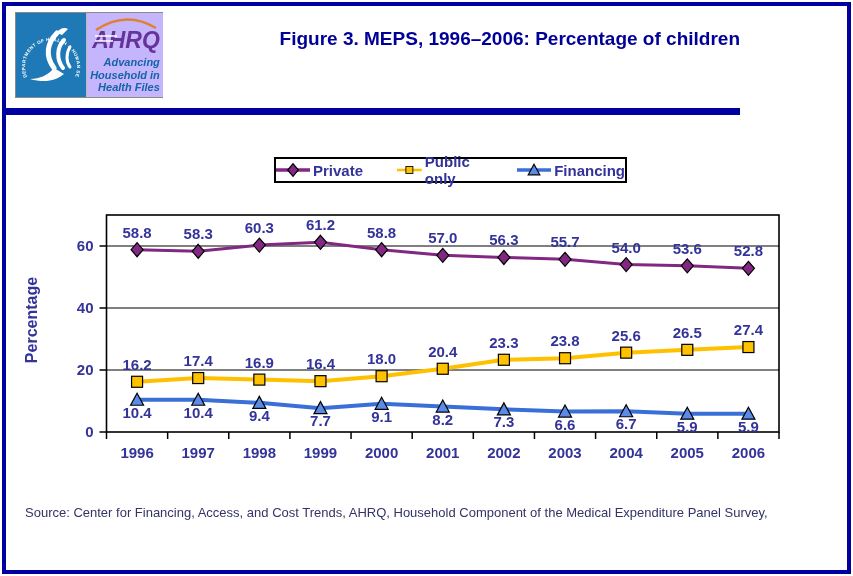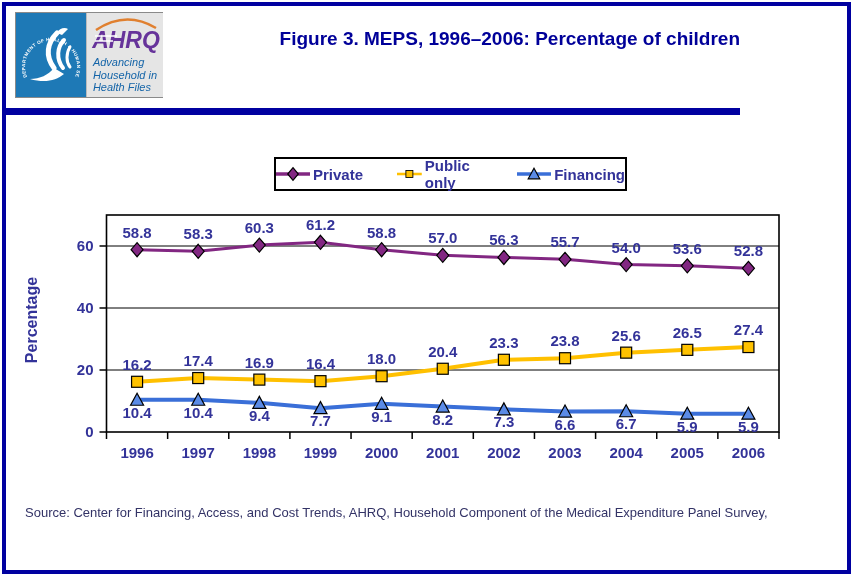--- a/index.html
+++ b/index.html
@@ -3,29 +3,29 @@
 <meta charset="utf-8">
 <style>
   html,body{margin:0;padding:0;}
   body{
     width:853px;height:576px;position:relative;background:#fff;
     font-family:"Liberation Sans",sans-serif;overflow:hidden;
   }
   .frame{position:absolute;inset:2px;border:4px solid var(--frame-navy,#0000A0);pointer-events:none;z-index:50;}
   .logo{position:absolute;left:15px;top:12px;width:148px;height:86px;border:1px solid #8a8a8a;display:flex;background:#fff;box-sizing:border-box;}
   .hhs{width:70px;height:100%;background:var(--hhs-blue,#1E79B6);}
-  .ahrq{flex:1;background:#e5e5e5;display:flex;flex-direction:column;align-items:center;justify-content:flex-start;border-left:1px solid #bbb;padding-top:2px;}
-  .tagline{color:var(--tagline-blue,#1464A8);font-weight:normal;font-style:italic;font-size:11px;line-height:12.5px;text-align:left;margin-top:1px;}
+  .ahrq{flex:1;background:#c4b5fd;display:flex;flex-direction:column;align-items:center;justify-content:flex-start;border-left:1px solid #bbb;padding-top:2px;}
+  .tagline{color:var(--tagline-blue,#1464A8);font-weight:bold;font-style:italic;font-size:11px;line-height:12.5px;text-align:right;margin-top:1px;}
   .title{
     position:absolute;left:170px;top:25px;width:570px;text-align:right;
     color:var(--title-navy,#000099);font-weight:bold;font-size:19px;line-height:27px;
   }
   .rule{position:absolute;left:4px;top:108px;width:736px;height:7px;background:var(--frame-navy,#0000A0);}
   .legend{
-    position:absolute;left:274px;top:157px;width:353px;height:34px;border:2px solid #000;
+    position:absolute;left:274px;top:157px;width:353px;height:26px;border:2px solid #000;
     box-sizing:border-box;display:flex;align-items:center;justify-content:center;gap:34px;
     font-weight:bold;font-size:15px;color:var(--label-navy,#333399);background:#fff;
   }
   .legend .li{display:flex;align-items:center;gap:3px;}
   #chart{position:absolute;left:0;top:195px;width:853px;height:310px;}
   .source{position:absolute;left:25px;top:505px;font-size:13px;line-height:16px;color:var(--source-navy,#333366);}
   svg text{font-family:"Liberation Sans",sans-serif;}
   .tick{font-size:15px;font-weight:bold;fill:var(--label-navy,#333399);}
   .dlabel{font-size:15px;font-weight:bold;fill:var(--label-navy,#333399);}
   .axis-title{font-size:16px;font-weight:bold;fill:var(--label-navy,#333399);}

